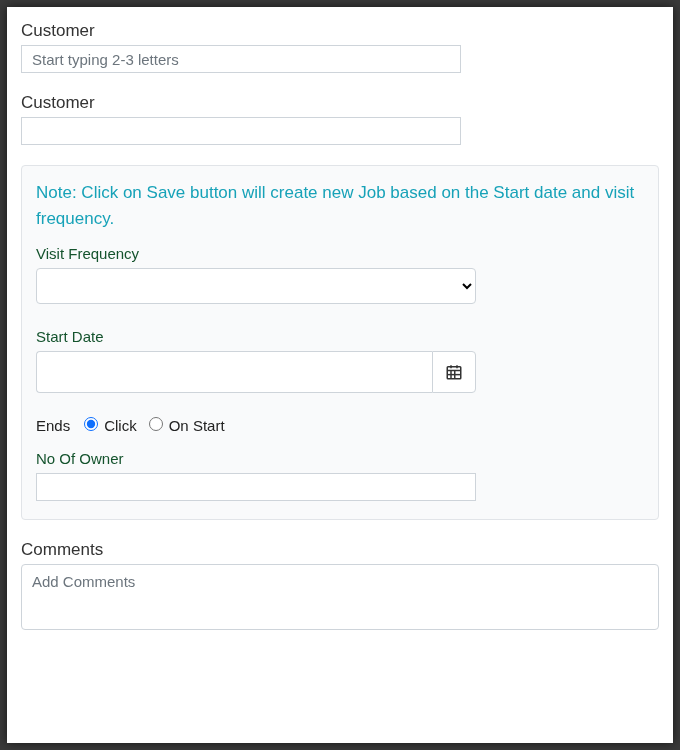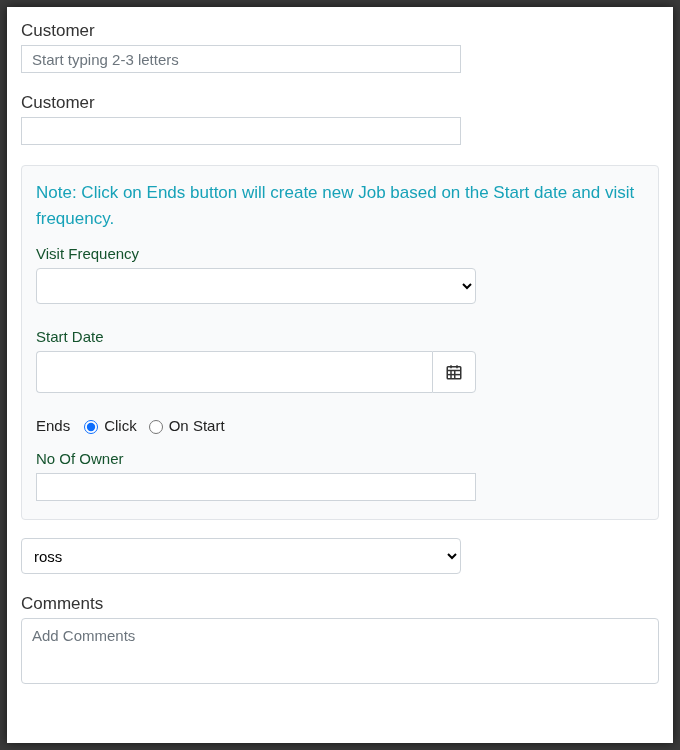--- a/index.html
+++ b/index.html
@@ -100,21 +100,21 @@
     border: 1px solid #ced4da;
     border-radius: 0 4px 4px 0;
     background: #fff;
     display: flex;
     align-items: center;
     justify-content: center;
     cursor: pointer;
   }
   .ends-row {
     display: flex;
-    align-items: flex-end;
+    align-items: flex-start;
     gap: 4px;
     margin: 24px 0 16px 0;
     font-size: 15px;
   }
   .ends-row input[type=radio] {
     margin: 0 2px 0 8px;
     width: 14px;
     height: 14px;
     accent-color: #0d6efd;
   }
@@ -147,21 +147,21 @@
     </div>
 
     <div class="block">
       <div class="field-label">Customer</div>
       <input class="text-input" type="text" style="">
     </div>
 
     <div class="panel">
       <div class="panel-body">
 
-        <div class="note">Note: Click on Ends button will create new Job based on the Start date and visit frequency.</div>
+        <div class="note">Note: Click on Save button will create new Job based on the Start date and visit frequency.</div>
 
         <div class="sub-label">Visit Frequency</div>
         <select class="select">
           <option></option>
         </select>
 
         <div style="height:24px"></div>
 
         <div class="sub-label">Start Date</div>
         <div class="date-wrap">
@@ -187,23 +187,20 @@
           <span>On Start</span>
         </div>
 
         <div class="sub-label">No Of Owner</div>
         <input class="text-input" style="width: 440px;" type="text">
 
       </div>
     </div>
 
     <div class="block">
-      <select class="select wide-select">
-        <option>ross</option>
-      </select>
     </div>
 
     <div class="block" style="margin-bottom:0">
       <div class="field-label">Comments</div>
       <textarea class="comments-area" placeholder="Add Comments" style=""></textarea>
     </div>
 
   </div>
 </div>
 

